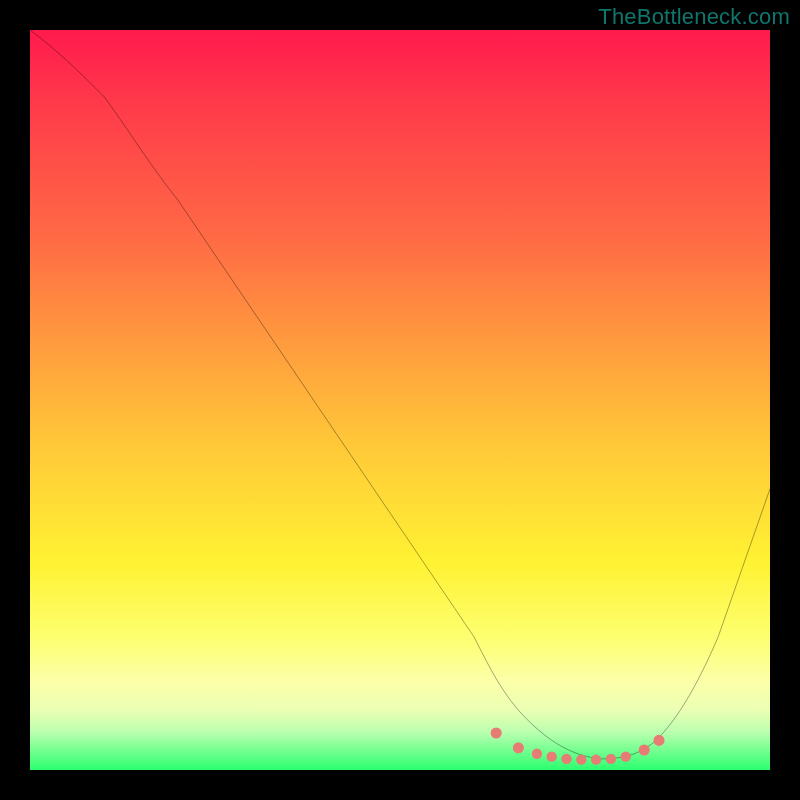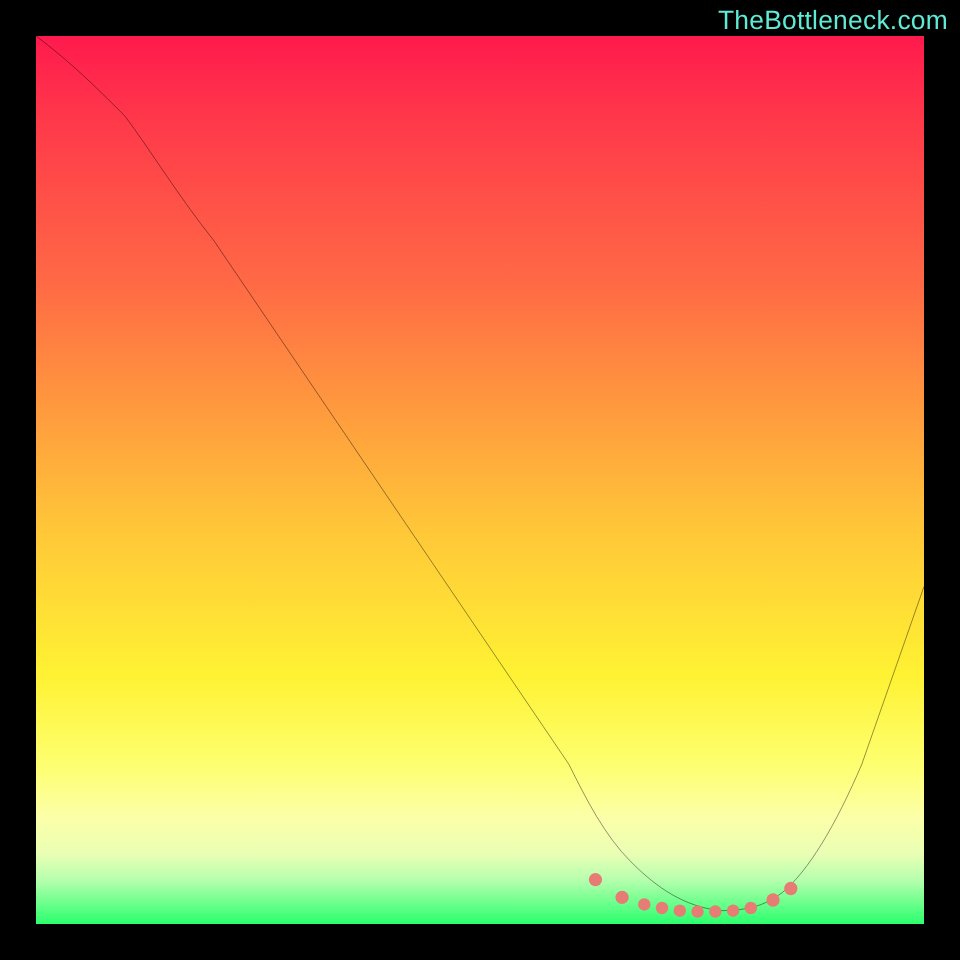--- a/index.html
+++ b/index.html
@@ -14,21 +14,21 @@
   .outer {
     position: relative;
     width: 800px;
     height: 800px;
     background: #000;
   }
   .watermark {
     position: absolute;
     top: 4px;
     right: 10px;
-    color: #5eead4;
+    color: #0f766e;
     font-size: 22px;
     font-weight: 400;
     letter-spacing: 0.2px;
     z-index: 10;
   }
   .plot-frame {
     position: absolute;
     left: 30px;
     top: 30px;
     width: 740px;

